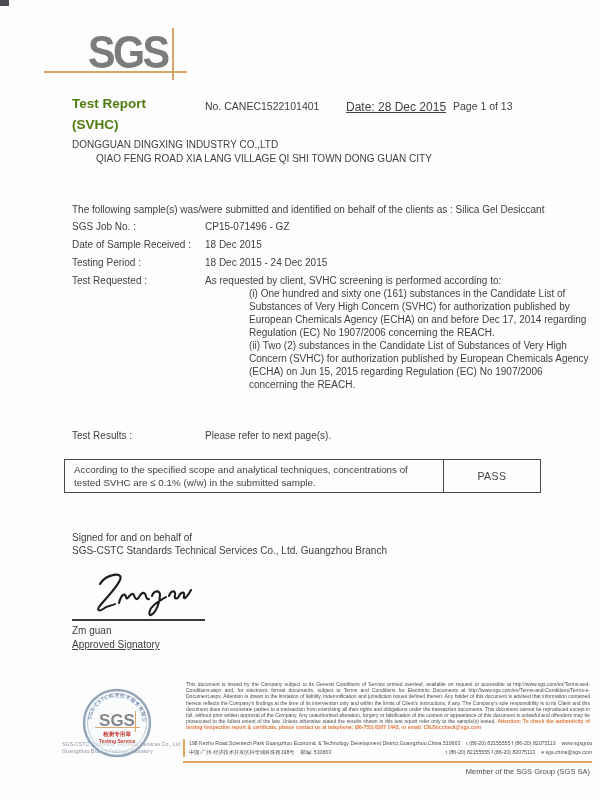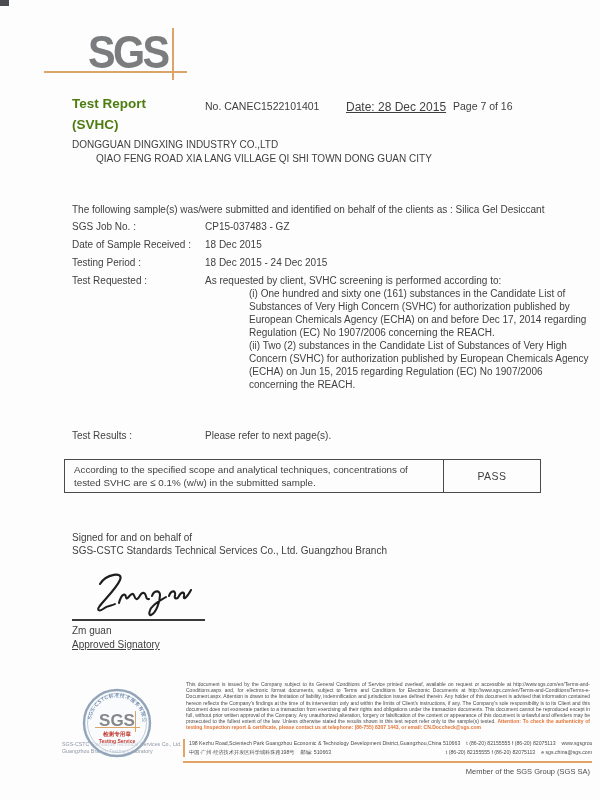--- a/index.html
+++ b/index.html
@@ -71,29 +71,29 @@
   <div class="corner-artifact"></div>
 
   <div class="logo-text">SGS</div>
   <div class="logo-underline"></div>
   <div class="logo-vline"></div>
 
   <div class="t title bold">Test Report</div>
   <div class="t subtitle bold">(SVHC)</div>
   <div class="t report-no">No. CANEC1522101401</div>
   <div class="t report-date">Date: 28 Dec 2015</div>
-  <div class="t report-page">Page 7 of 16</div>
+  <div class="t report-page">Page 1 of 13</div>
 
   <div class="t client-name">DONGGUAN DINGXING INDUSTRY CO.,LTD</div>
   <div class="t client-address">QIAO FENG ROAD XIA LANG VILLAGE QI SHI TOWN DONG GUAN CITY</div>
 
   <div class="t sample-line">The following sample(s) was/were submitted and identified on behalf of the clients as : Silica Gel Desiccant</div>
 
   <div class="row-label" style="top:221px">SGS Job No. :</div>
-  <div class="row-value" style="top:221px">CP15-037483 - GZ</div>
+  <div class="row-value" style="top:221px">CP15-071496 - GZ</div>
   <div class="row-label" style="top:239px">Date of Sample Received :</div>
   <div class="row-value" style="top:239px">18 Dec 2015</div>
   <div class="row-label" style="top:257px">Testing Period :</div>
   <div class="row-value" style="top:257px">18 Dec 2015 - 24 Dec 2015</div>
   <div class="row-label" style="top:275px">Test Requested :</div>
   <div class="row-value" style="top:275px">As requested by client, SVHC screening is performed according to:</div>
 
   <div class="details">
     <p>(i) One hundred and sixty one (161) substances in the Candidate List of Substances of Very High Concern (SVHC) for authorization published by European Chemicals Agency (ECHA) on and before Dec 17, 2014 regarding Regulation (EC) No 1907/2006 concerning the REACH.</p>
     <p>(ii) Two (2) substances in the Candidate List of Substances of Very High Concern (SVHC) for authorization published by European Chemicals Agency (ECHA) on Jun 15, 2015 regarding Regulation (EC) No 1907/2006 concerning the REACH.</p>

